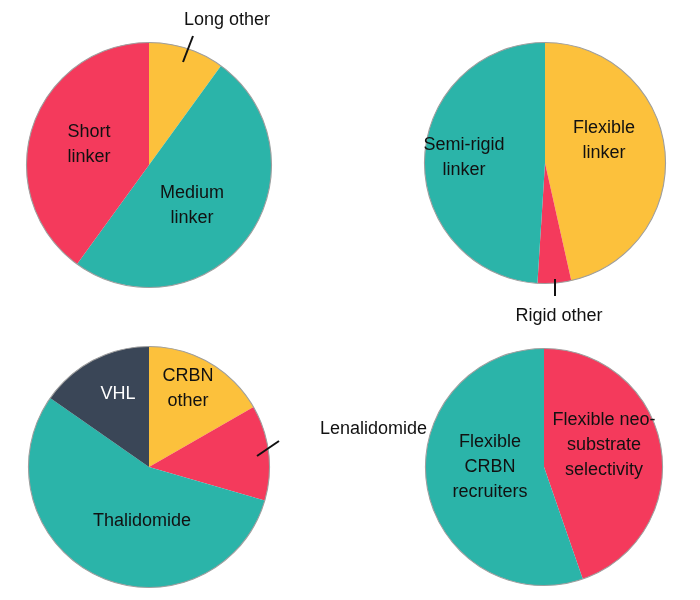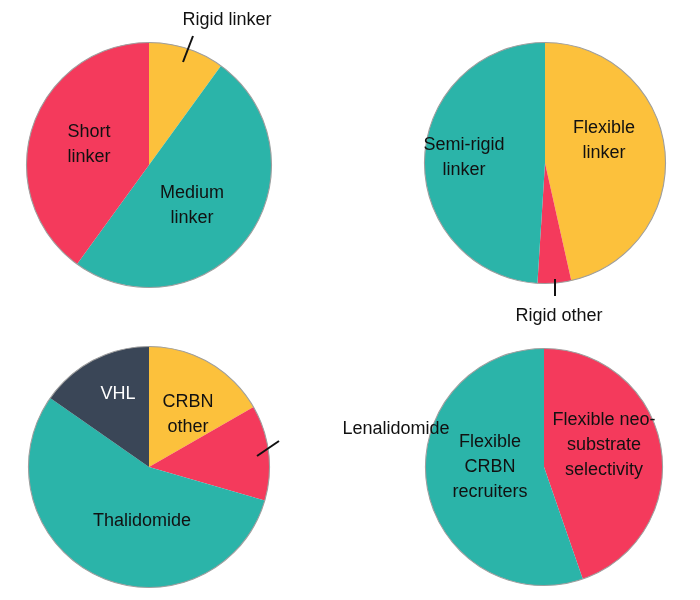--- a/index.html
+++ b/index.html
@@ -16,21 +16,21 @@
     position: absolute;
     font-size: 18px;
     line-height: 25px;
     color: #111111;
     text-align: center;
     white-space: normal;
     overflow-wrap: normal;
   }
   .lbl.single { line-height: 21px; }
   .lbl.light { color: #ffffff; }
-  .lbl.left-align { text-align: center; margin-left: 44px; }
+  .lbl.left-align { text-align: right; }
   .leader-overlay {
     position: absolute;
     left: 0; top: 0;
     width: 700px; height: 600px;
     pointer-events: none;
   }
 </style>
 </head>
 <body>
 
@@ -63,29 +63,29 @@
       <path d="M 50 50 L 66.15 96.69 A 49.4 49.4 0 1 1 50.00 0.60 Z" fill="#2BB4A9"></path>
       <circle cx="50" cy="50" r="49.4" fill="none" stroke="#9E9E9E" stroke-width="0.45"></circle>
     </svg>
 
   <svg class="leader-overlay">
     <line x1="193" y1="36" x2="183" y2="62" stroke="#111111" stroke-width="2"></line>
     <line x1="555" y1="279" x2="555" y2="296" stroke="#111111" stroke-width="2"></line>
     <line x1="279" y1="441" x2="257" y2="456" stroke="#111111" stroke-width="2"></line>
   </svg>
 
-  <div class="lbl single" style="left:157px; top:9px; width:140px">Rigid linker</div>
+  <div class="lbl single" style="left:157px; top:9px; width:140px">Long other</div>
   <div class="lbl" style="left:44px; top:119px; width:90px">Short linker</div>
   <div class="lbl" style="left:142px; top:180px; width:100px">Medium linker</div>
 
   <div class="lbl" style="left:404px; top:132px; width:120px">Semi-rigid linker</div>
   <div class="lbl" style="left:554px; top:115px; width:100px">Flexible linker</div>
   <div class="lbl single" style="left:489px; top:305px; width:140px">Rigid other</div>
 
   <div class="lbl single light" style="left:78px; top:383px; width:80px">VHL</div>
-  <div class="lbl" style="left:153px; top:389px; width:70px">CRBN other</div>
+  <div class="lbl" style="left:153px; top:363px; width:70px">CRBN other</div>
   <div class="lbl single left-align" style="left:277px; top:418px; width:150px">Lenalidomide</div>
   <div class="lbl single" style="left:67px; top:510px; width:150px">Thalidomide</div>
 
   <div class="lbl" style="left:438px; top:429px; width:104px">Flexible CRBN recruiters</div>
   <div class="lbl" style="left:552px; top:407px; width:104px">Flexible neo-substrate selectivity</div>
 
 </div>
 
 </body></html>

